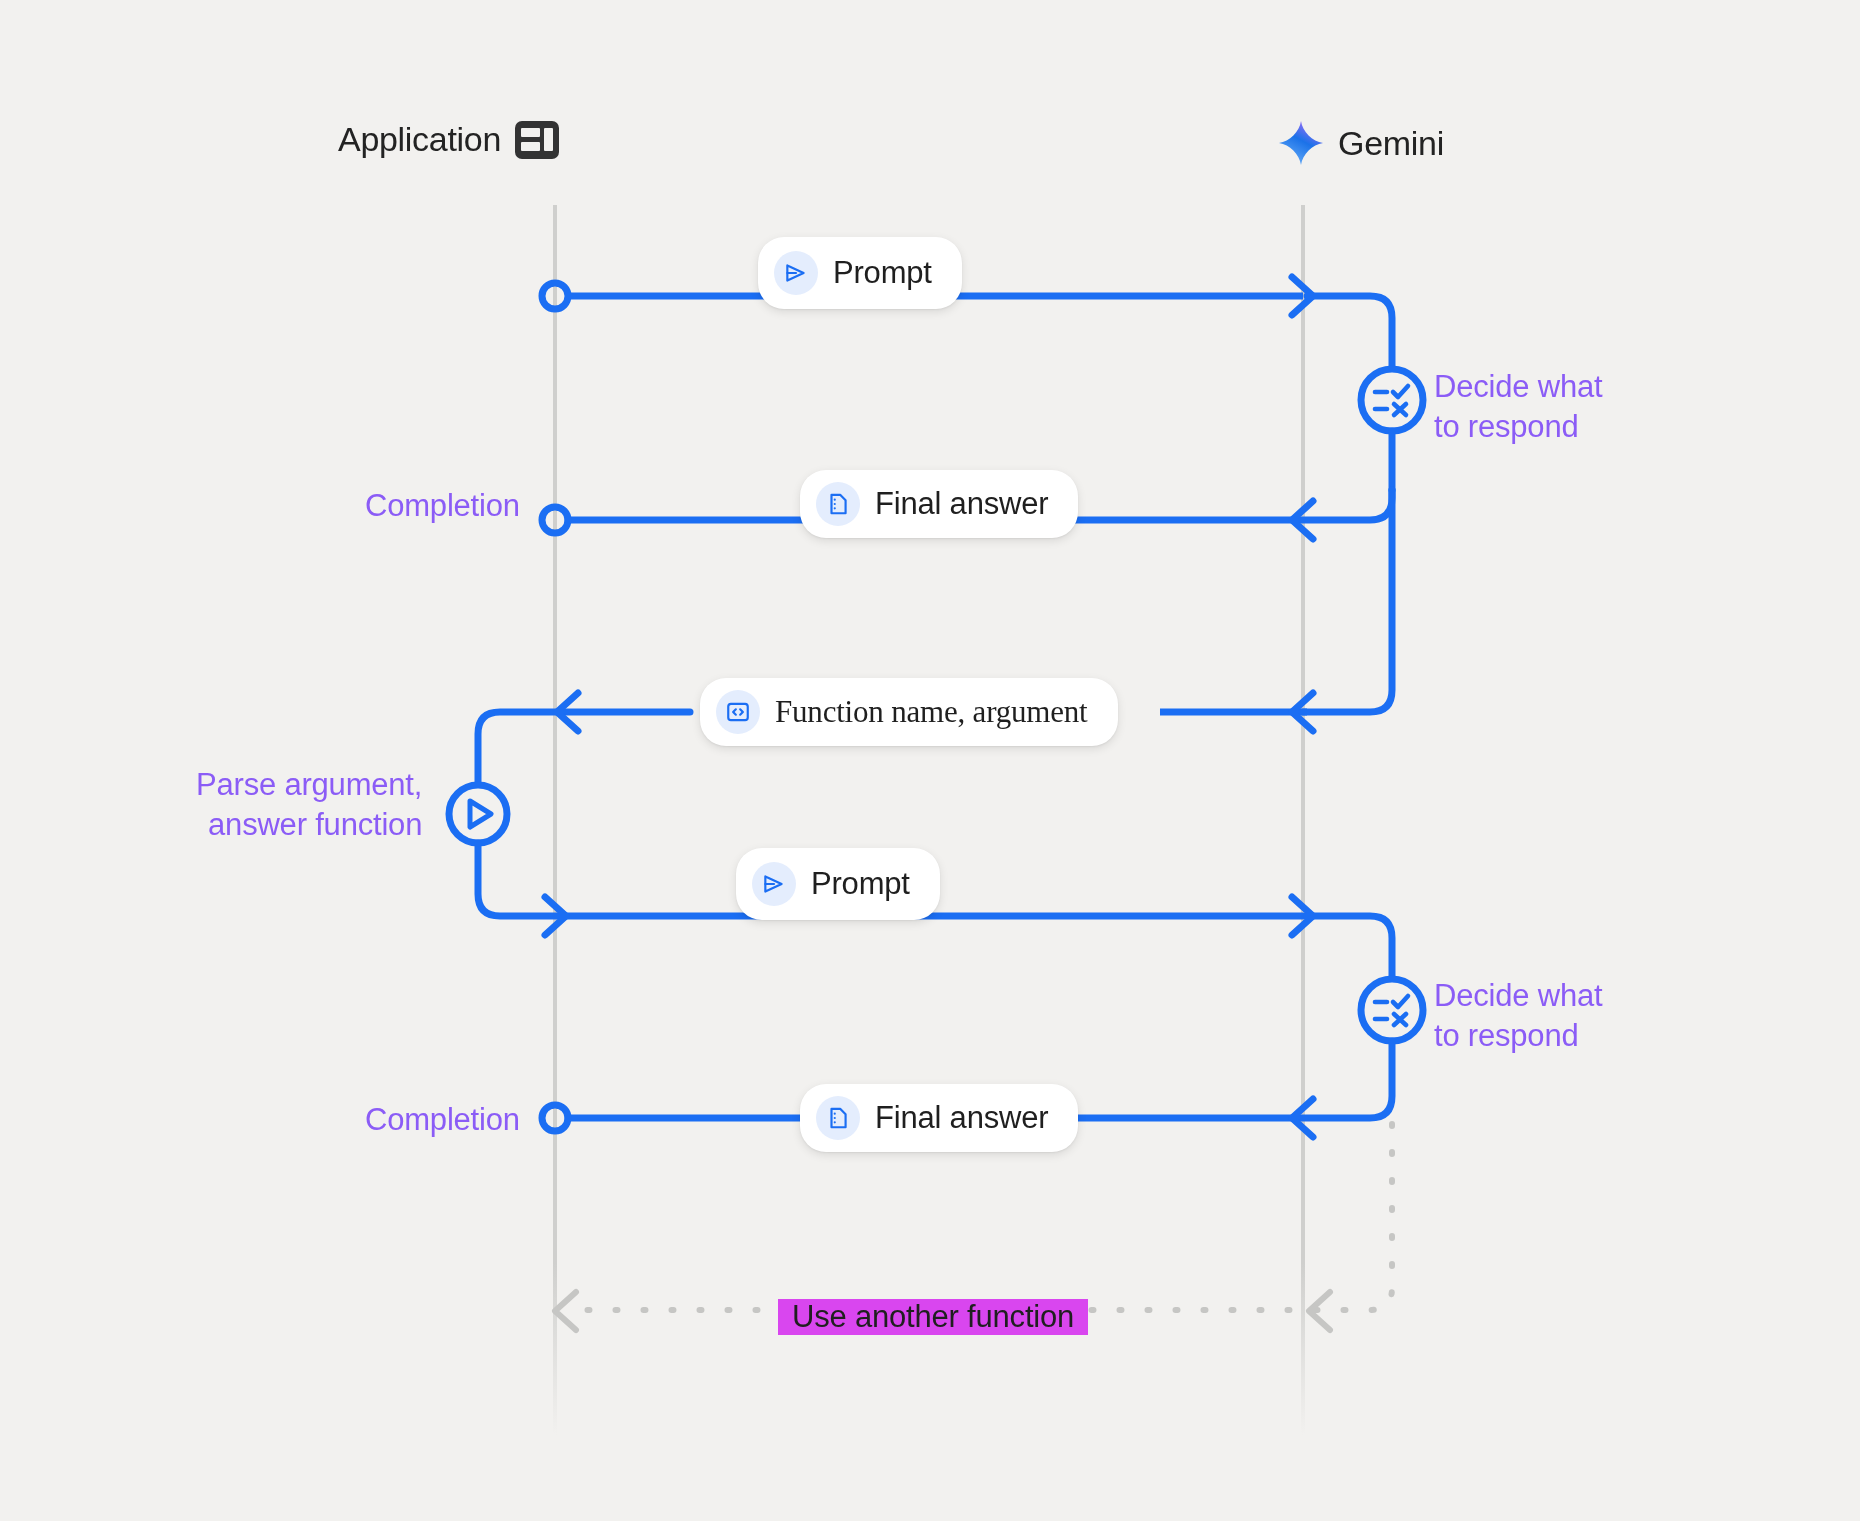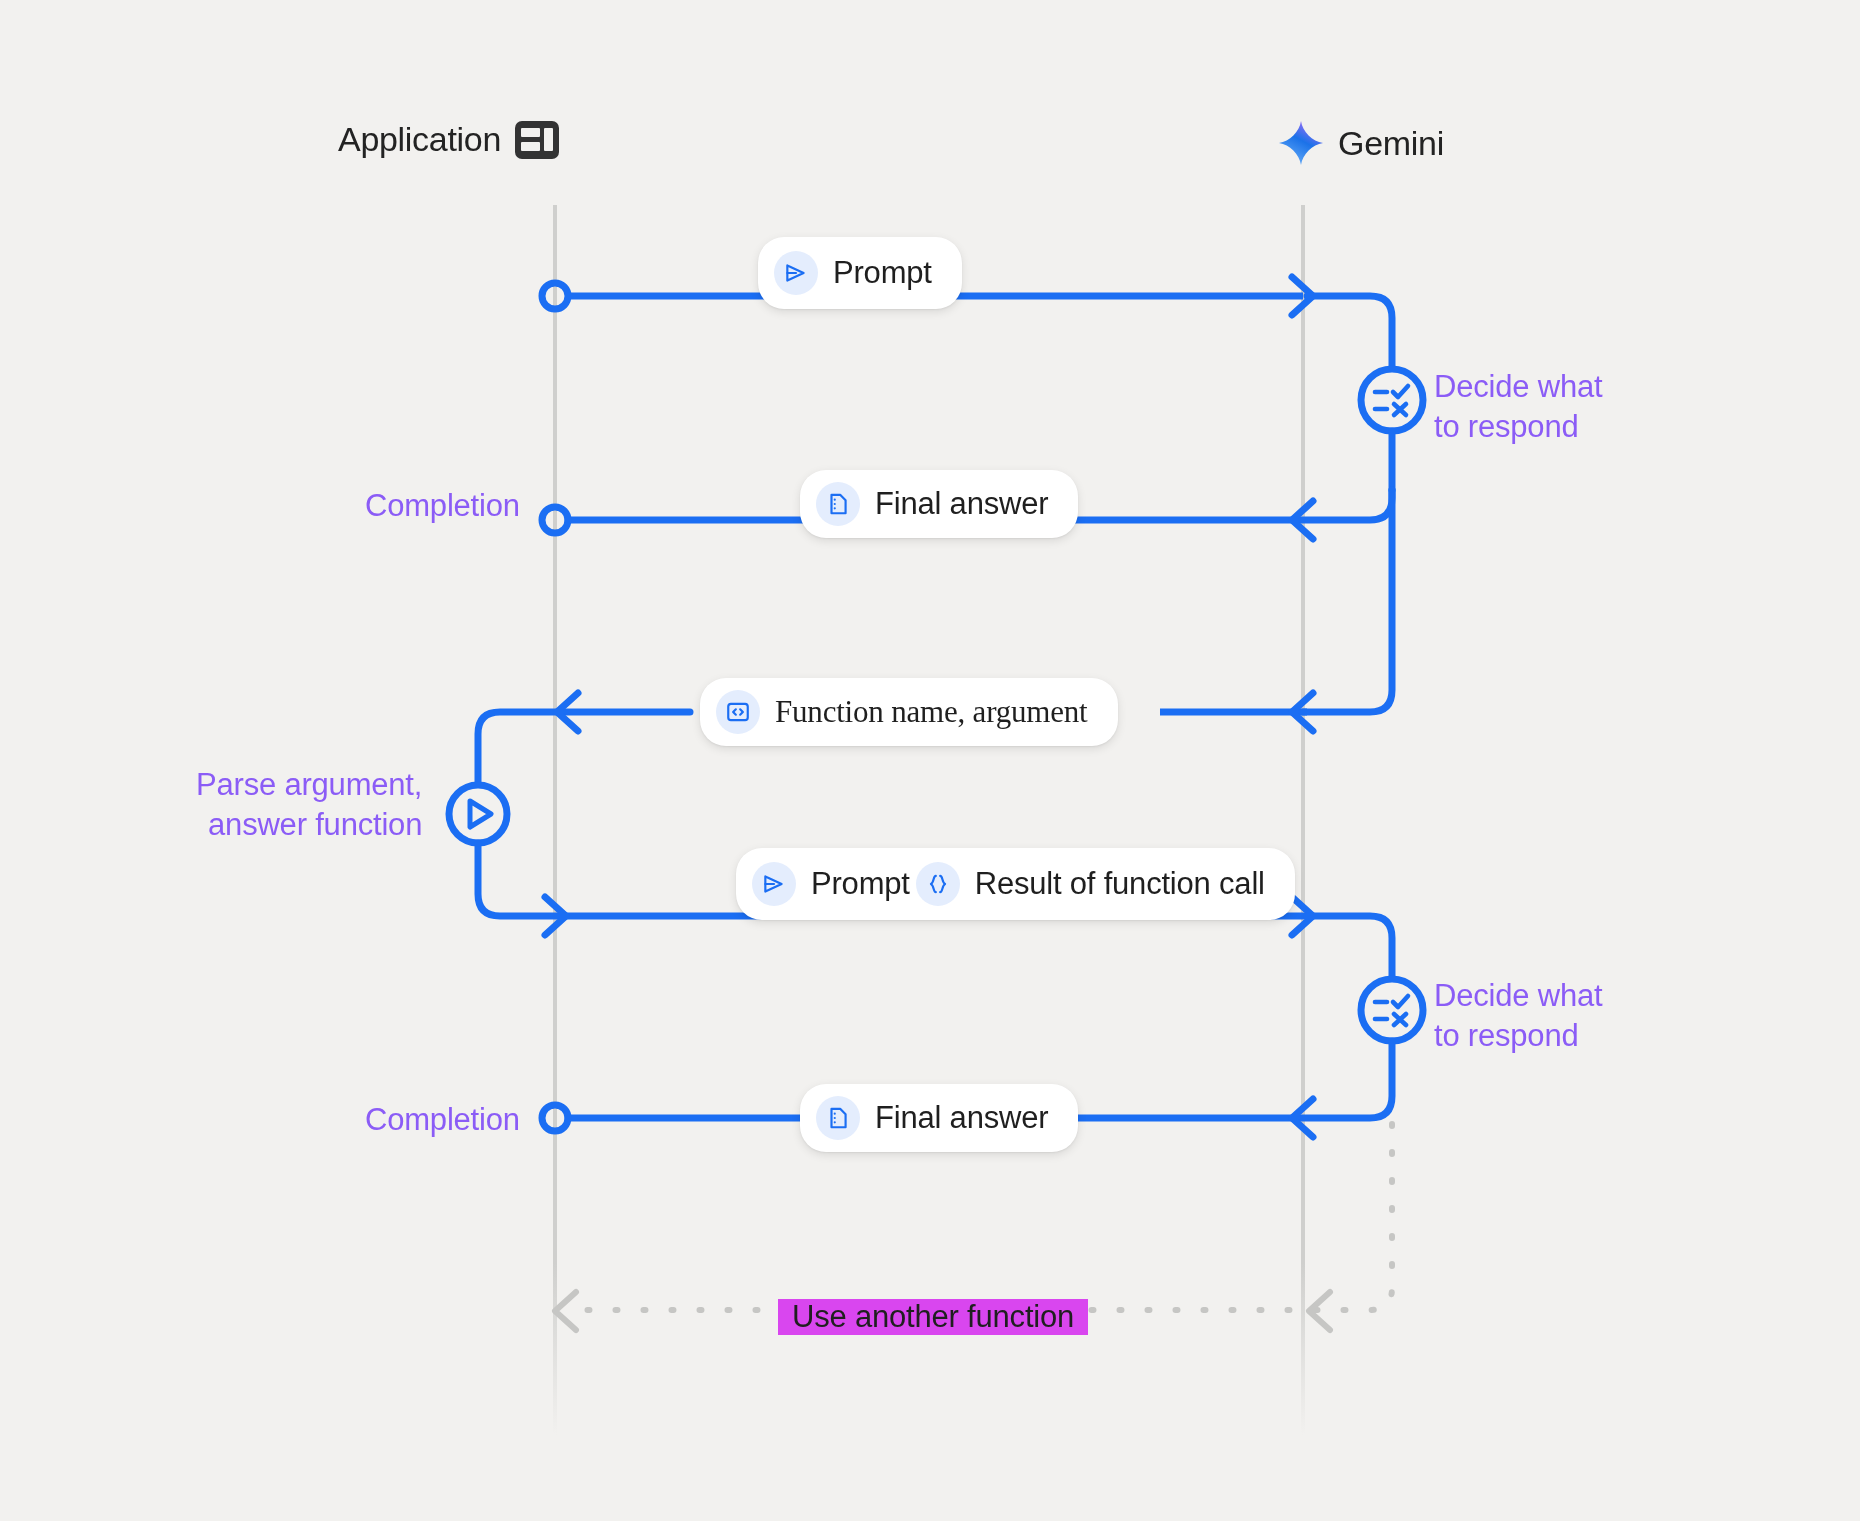--- a/index.html
+++ b/index.html
@@ -74,21 +74,21 @@
   }
 
   
   .card {
     position: absolute;
     background: #ffffff;
     border-radius: 26px;
     box-shadow: 0 3px 10px rgba(0,0,0,0.10), 0 1px 2px rgba(0,0,0,0.06);
     padding: 14px 30px 14px 16px;
     display: flex;
-    flex-direction: row;
+    flex-direction: column;
     gap: 6px;
     white-space: nowrap;
   }
   .card-row {
     display: flex;
     align-items: center;
     gap: 15px;
   }
   .card-text {
     font-size: 31px;
@@ -275,29 +275,20 @@
   <div class="card card-prompt-res">
     <div class="card-row">
       <span class="chip">
         <svg width="26" height="26" viewBox="0 0 24 24" fill="none" stroke="#1b6ef3" stroke-width="2" stroke-linecap="round" stroke-linejoin="round">
           <path d="M4 5 L19 12 L4 19 Z"></path>
           <path d="M4 12 H 12"></path>
         </svg>
       </span>
       <span class="card-text">Prompt</span>
     </div>
-    <div class="card-row">
-      <span class="chip">
-        <svg width="26" height="26" viewBox="0 0 24 24" fill="none" stroke="#1b6ef3" stroke-width="2" stroke-linecap="round" stroke-linejoin="round">
-          <path d="M10 4.5 C7.5 4.5 8.5 10.5 5.5 12 C8.5 13.5 7.5 19.5 10 19.5"></path>
-          <path d="M14 4.5 C16.5 4.5 15.5 10.5 18.5 12 C15.5 13.5 16.5 19.5 14 19.5"></path>
-        </svg>
-      </span>
-      <span class="card-text">Result of function call</span>
-    </div>
   </div>
 
   <div class="card card-final-2">
     <div class="card-row">
       <span class="chip">
         <svg width="26" height="26" viewBox="0 0 24 24" fill="none" stroke="#1b6ef3" stroke-width="2" stroke-linecap="round" stroke-linejoin="round">
           <path d="M6 3.5 H 14 L19 8.5 V 20.5 H 6 Z"></path>
           <path d="M9 8 H 9.01"></path>
             <path d="M9 12 H 9.01"></path>
             <path d="M9 16 H 9.01"></path>

